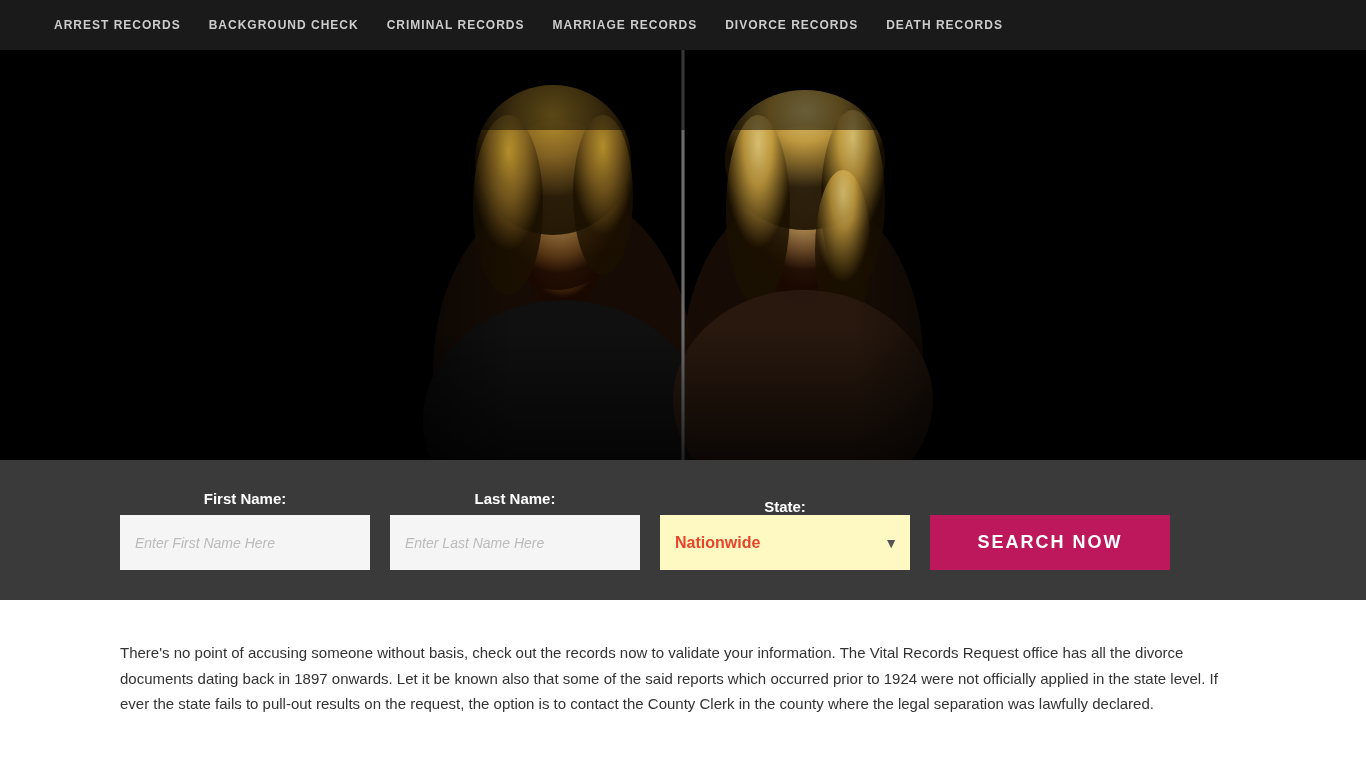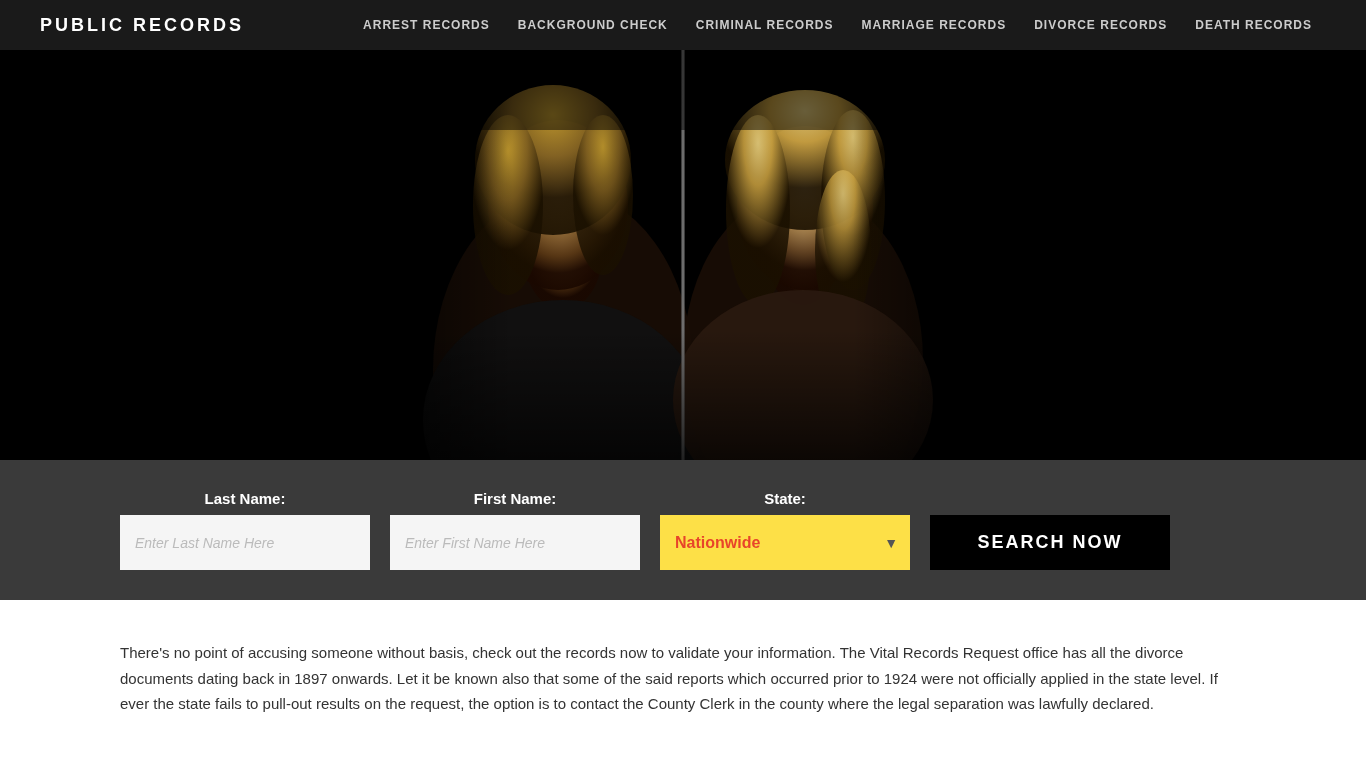--- a/index.html
+++ b/index.html
@@ -107,41 +107,40 @@
     }
 
     .search-field input::placeholder {
       color: #bbb;
       font-style: italic;
     }
 
     .state-field {
       display: flex;
       flex-direction: column;
-      gap: 8px;
     }
 
     .state-field label {
       color: #fff;
       font-size: 15px;
       font-weight: 600;
       text-align: center;
     }
 
     .state-select-wrapper {
       position: relative;
       width: 250px;
       height: 55px;
     }
 
     .state-select-wrapper select {
       width: 100%;
       height: 100%;
       border: none;
-      background: #fde047;
+      background: #fef9c3;
       padding: 0 15px;
       font-size: 16px;
       font-weight: 700;
       color: #e8442a;
       appearance: none;
       -webkit-appearance: none;
       cursor: pointer;
       outline: none;
     }
 
@@ -151,21 +150,21 @@
       top: 50%;
       transform: translateY(-50%);
       pointer-events: none;
       color: #555;
       font-size: 14px;
     }
 
     .search-btn {
       width: 240px;
       height: 55px;
-      background: #000000;
+      background: #be185d;
       border: none;
       color: #fff;
       font-size: 18px;
       font-weight: 900;
       letter-spacing: 2px;
       cursor: pointer;
       text-transform: uppercase;
     }
 
     
@@ -185,21 +184,20 @@
       font-size: 15px;
       color: #333;
       line-height: 1.7;
       margin-bottom: 0;
     }
   </style>
 </head>
 <body>
 
 <header>
-  <div class="site-logo">PUBLIC RECORDS</div>
   <nav>
     <a href="#">ARREST RECORDS</a>
     <a href="#">BACKGROUND CHECK</a>
     <a href="#">CRIMINAL RECORDS</a>
     <a href="#">MARRIAGE RECORDS</a>
     <a href="#">DIVORCE RECORDS</a>
     <a href="#">DEATH RECORDS</a>
   </nav>
 </header>
 
@@ -285,27 +283,27 @@
     <linearGradient id="bottomFade" x1="0%" y1="0%" x2="0%" y2="100%">
       <stop offset="0%" stop-color="#000" stop-opacity="0"></stop>
       <stop offset="100%" stop-color="#000" stop-opacity="0.7"></stop>
     </linearGradient>
     <rect y="280" width="700" height="130" fill="url(#bottomFade)"></rect>
   </svg>
 </section>
 
 <section class="search-section">
   <div class="search-field">
+    <label>First Name:</label>
+    <input type="text" placeholder="Enter First Name Here" style="">
+  </div>
+
+  <div class="search-field">
     <label>Last Name:</label>
     <input type="text" placeholder="Enter Last Name Here" style="">
-  </div>
-
-  <div class="search-field">
-    <label>First Name:</label>
-    <input type="text" placeholder="Enter First Name Here" style="">
   </div>
 
   <div class="state-field">
     <label>State:</label>
     <div class="state-select-wrapper">
       <select id="state-select"><option value="Nationwide">Nationwide</option><option value="Alabama">Alabama</option><option value="Alaska">Alaska</option><option value="Arizona">Arizona</option><option value="Arkansas">Arkansas</option><option value="California">California</option><option value="Colorado">Colorado</option><option value="Connecticut">Connecticut</option><option value="Delaware">Delaware</option><option value="Florida">Florida</option><option value="Georgia">Georgia</option><option value="Hawaii">Hawaii</option><option value="Idaho">Idaho</option><option value="Illinois">Illinois</option><option value="Indiana">Indiana</option><option value="Iowa">Iowa</option><option value="Kansas">Kansas</option><option value="Kentucky">Kentucky</option><option value="Louisiana">Louisiana</option><option value="Maine">Maine</option><option value="Maryland">Maryland</option><option value="Massachusetts">Massachusetts</option><option value="Michigan">Michigan</option><option value="Minnesota">Minnesota</option><option value="Mississippi">Mississippi</option><option value="Missouri">Missouri</option><option value="Montana">Montana</option><option value="Nebraska">Nebraska</option><option value="Nevada">Nevada</option><option value="New Hampshire">New Hampshire</option><option value="New Jersey">New Jersey</option><option value="New Mexico">New Mexico</option><option value="New York">New York</option><option value="North Carolina">North Carolina</option><option value="North Dakota">North Dakota</option><option value="Ohio">Ohio</option><option value="Oklahoma">Oklahoma</option><option value="Oregon">Oregon</option><option value="Pennsylvania">Pennsylvania</option><option value="Rhode Island">Rhode Island</option><option value="South Carolina">South Carolina</option><option value="South Dakota">South Dakota</option><option value="Tennessee">Tennessee</option><option value="Texas">Texas</option><option value="Utah">Utah</option><option value="Vermont">Vermont</option><option value="Virginia">Virginia</option><option value="Washington">Washington</option><option value="West Virginia">West Virginia</option><option value="Wisconsin">Wisconsin</option><option value="Wyoming">Wyoming</option></select>
       <span class="dropdown-arrow">▼</span>
     </div>
   </div>
 

